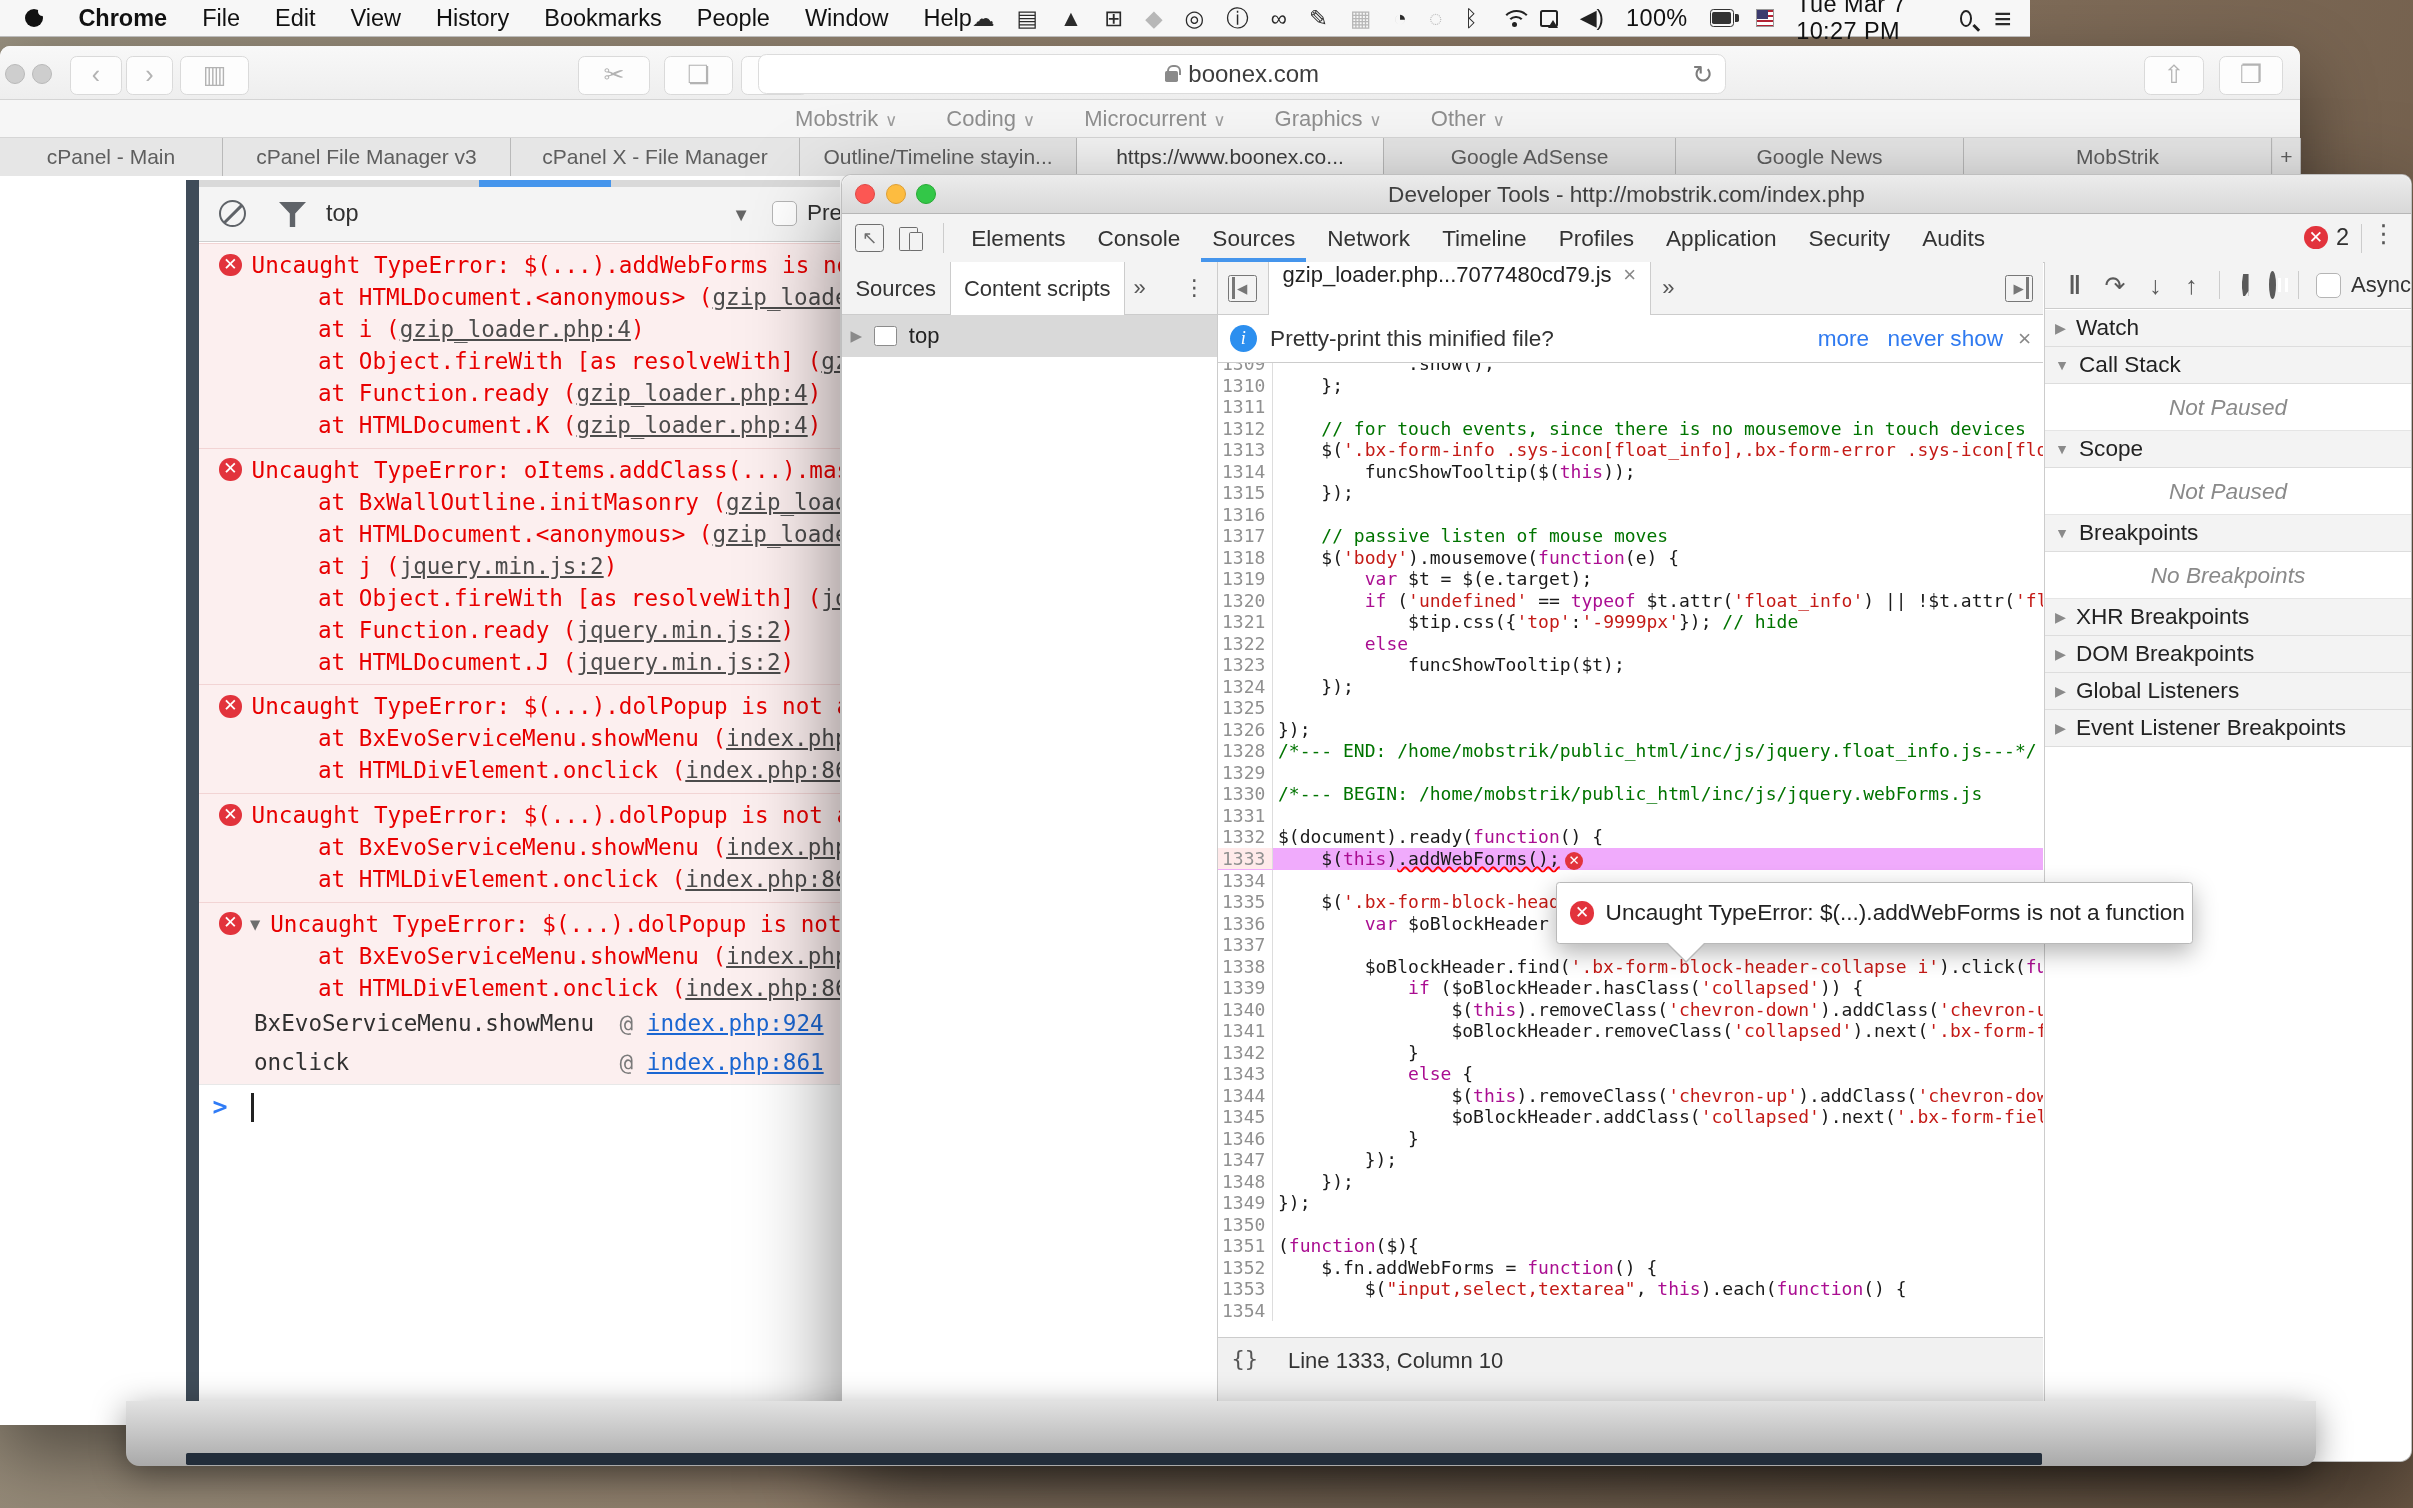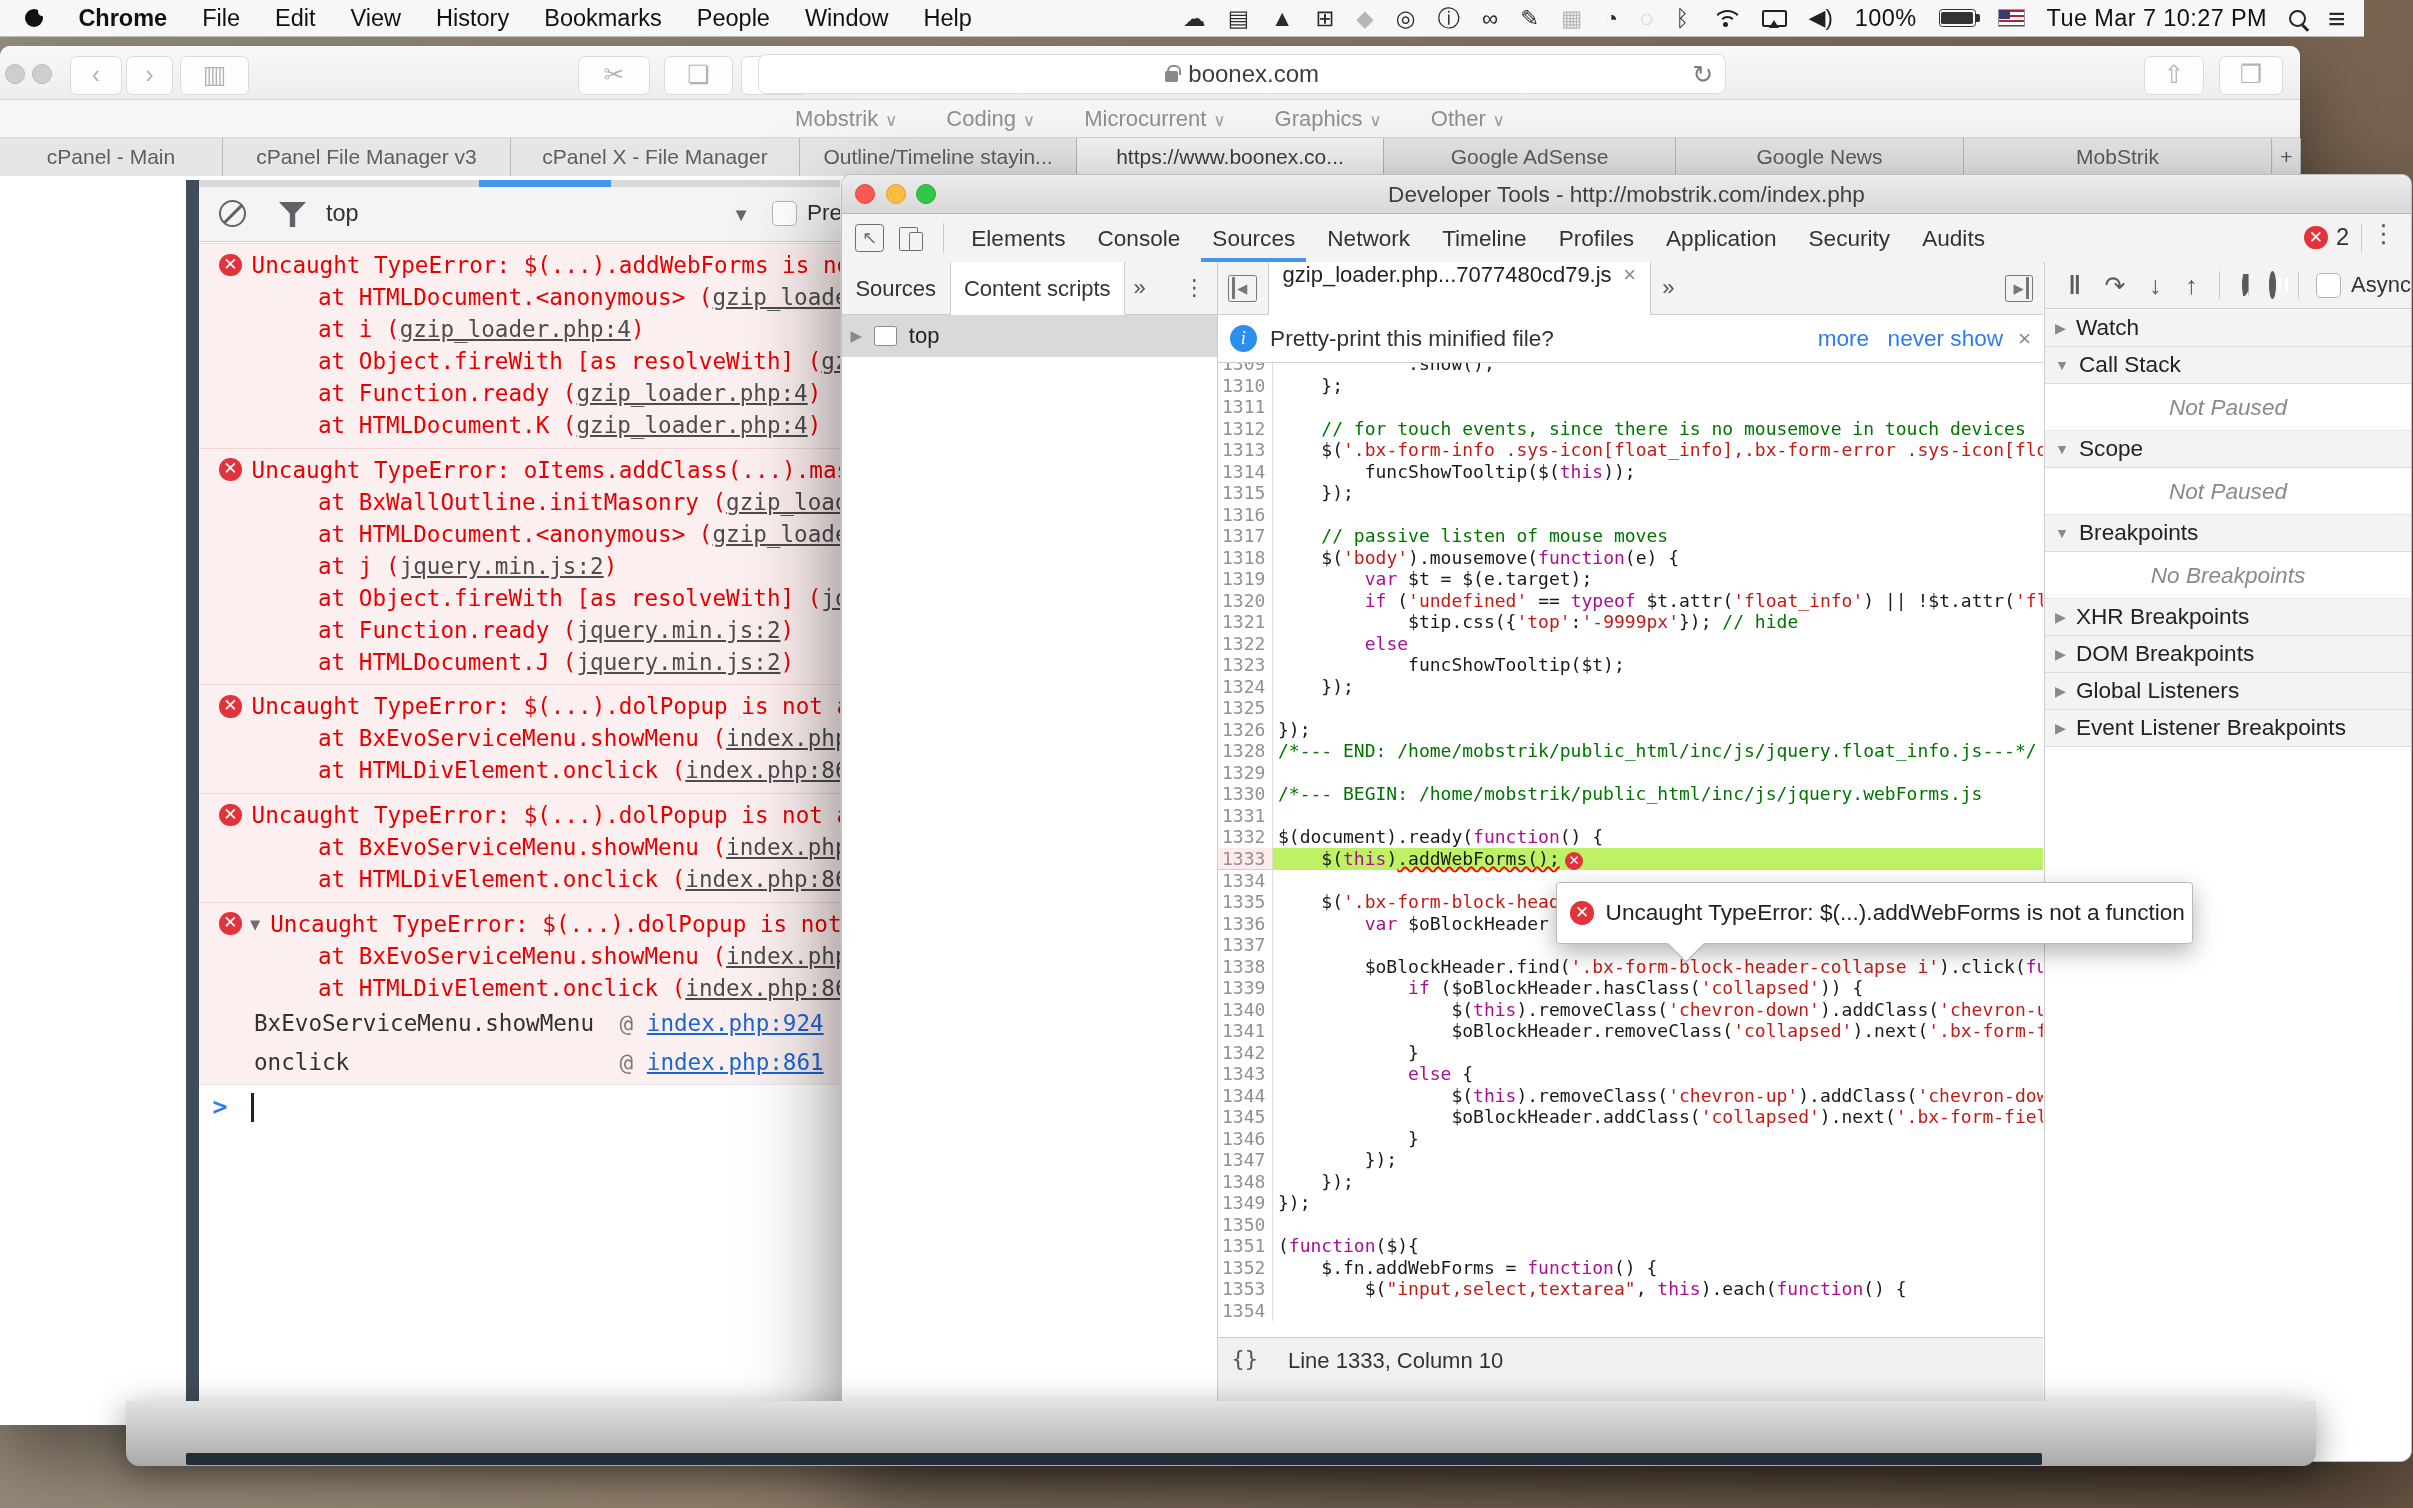--- a/index.html
+++ b/index.html
@@ -2,21 +2,21 @@
 <html style="font-size:13.4px"><head>
 <meta charset="utf-8">
 <style>
   * { box-sizing: border-box; margin: 0; padding: 0; }
   html,body { width:2413px; height:1508px; }
   body { font-family:"Liberation Sans", sans-serif; overflow:hidden; }
   .screen { position:relative; width:2413px; height:1508px; overflow:hidden;
     background: linear-gradient(105deg,#98907f 0%, #8d7b68 45%, #6e5a47 100%); }
 
   
-  .menubar { position:absolute; left:0; top:0; width:2364px; height:37px; background:#f7f7f7;
+  .menubar { position:absolute; left:0; top:0; width:2030px; height:37px; background:#f7f7f7;
     border-bottom:0.8px solid #bcbcbc; z-index:40; display:flex; align-items:center; }
   .menu-left { display:flex; align-items:center; gap:35px; padding-left:25px; }
   .apple { position:relative; width:18.4px; height:18.4px; background:#111; border-radius:50%; }
   .apple::after{ content:""; position:absolute; right:-3.4px; top:-1.7px; width:9.2px; height:9.2px; background:#f7f7f7; border-radius:50%; }
   .mitem { font-size:23.5px; color:#111; }
   .mitem.bold { font-weight:bold; }
   .menu-right { margin-left:auto; display:flex; align-items:center; gap:22px; padding-right:18.4px; }
   .sicon { font-size:22.6px; color:#2b2b2b; line-height:37px; }
   .sicon.dim { color:#b7b7b7; }
   .mtime { font-size:23.5px; color:#111; letter-spacing:0.4px; }
@@ -144,21 +144,21 @@
   .ilink { font-size:22.6px; color:#2f7af0; }
   .ilink.more { margin-left:auto; }
   .ilink.never { margin-left:18.4px; }
   .iclose { font-size:22.6px; color:#888; margin:0 11.7px 0 15px; }
   .codearea { position:absolute; left:0; top:101px; right:0; height:975px; overflow:hidden;
     font-family:"DejaVu Sans Mono", monospace; font-size:18px; line-height:21.5px; }
   .codelines { margin-top:-10px; }
   .cl { display:flex; white-space:pre; }
   .cl .g { flex:0 0 55px; text-align:right; padding-right:6.7px; color:#909090; border-right:0.8px solid #ddd; background:#fff; }
   .cl .t { padding-left:5px; color:#1a1a1a; }
-  .cl.err { background:#bef264;align-items:center; }
+  .cl.err { background:#f0abfc;align-items:center; }
   .cl.err .g { background:#ffeaea; }
   .tk { color:#aa0d91; } .ts { color:#c41a16; } .tc { color:#007400; }
   .te { text-decoration:underline wavy #f00 1.7px; text-decoration-skip-ink:none; }
   .codeerrico { display:inline-block; width:18.4px; height:18.4px; background:#e2333c; border-radius:50%; color:#fff;
     font-size:13.4px; line-height:18.4px; text-align:center; font-family:"Liberation Sans",sans-serif; margin-left:5px; }
   .statusbar { position:absolute; left:0; top:1075px; right:0; bottom:0; background:#f1f1f1; border-top:0.8px solid #ccc; }
   .sb-brace { position:absolute; left:13.4px; top:8.4px; font-size:22px; color:#555; font-family:"DejaVu Sans Mono",monospace; }
   .sb-text { position:absolute; left:70px; top:10px; font-size:22px; color:#333; }
   
   .dside { position:absolute; left:1202px; top:0; right:0; bottom:0; background:#fff; border-left:0.8px solid #ccc; }

